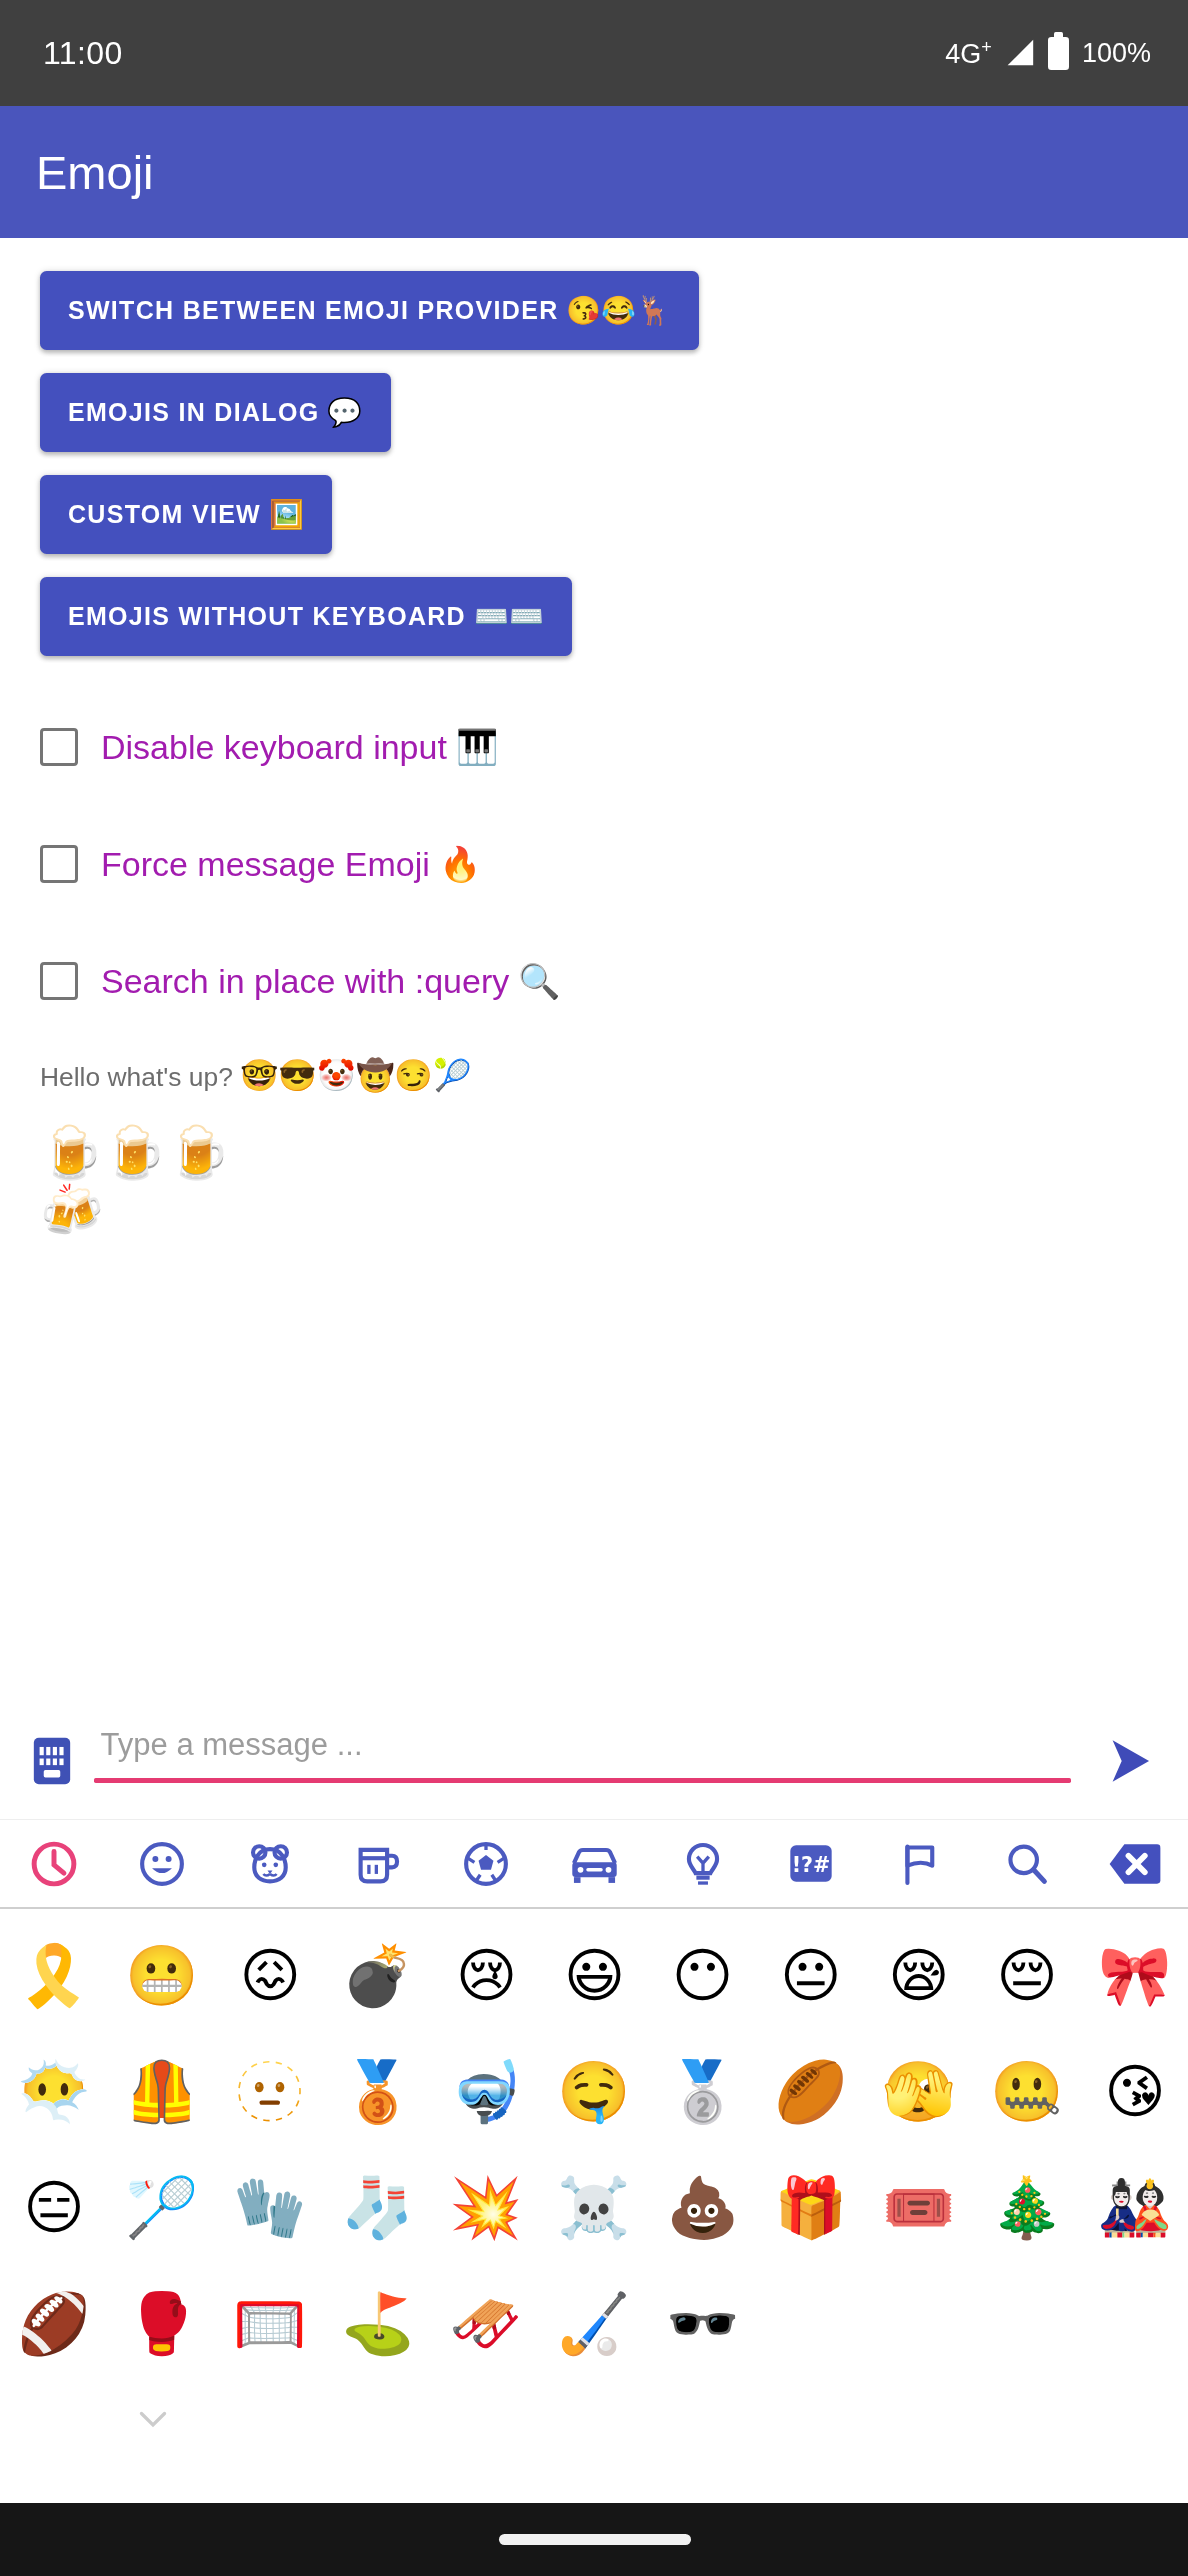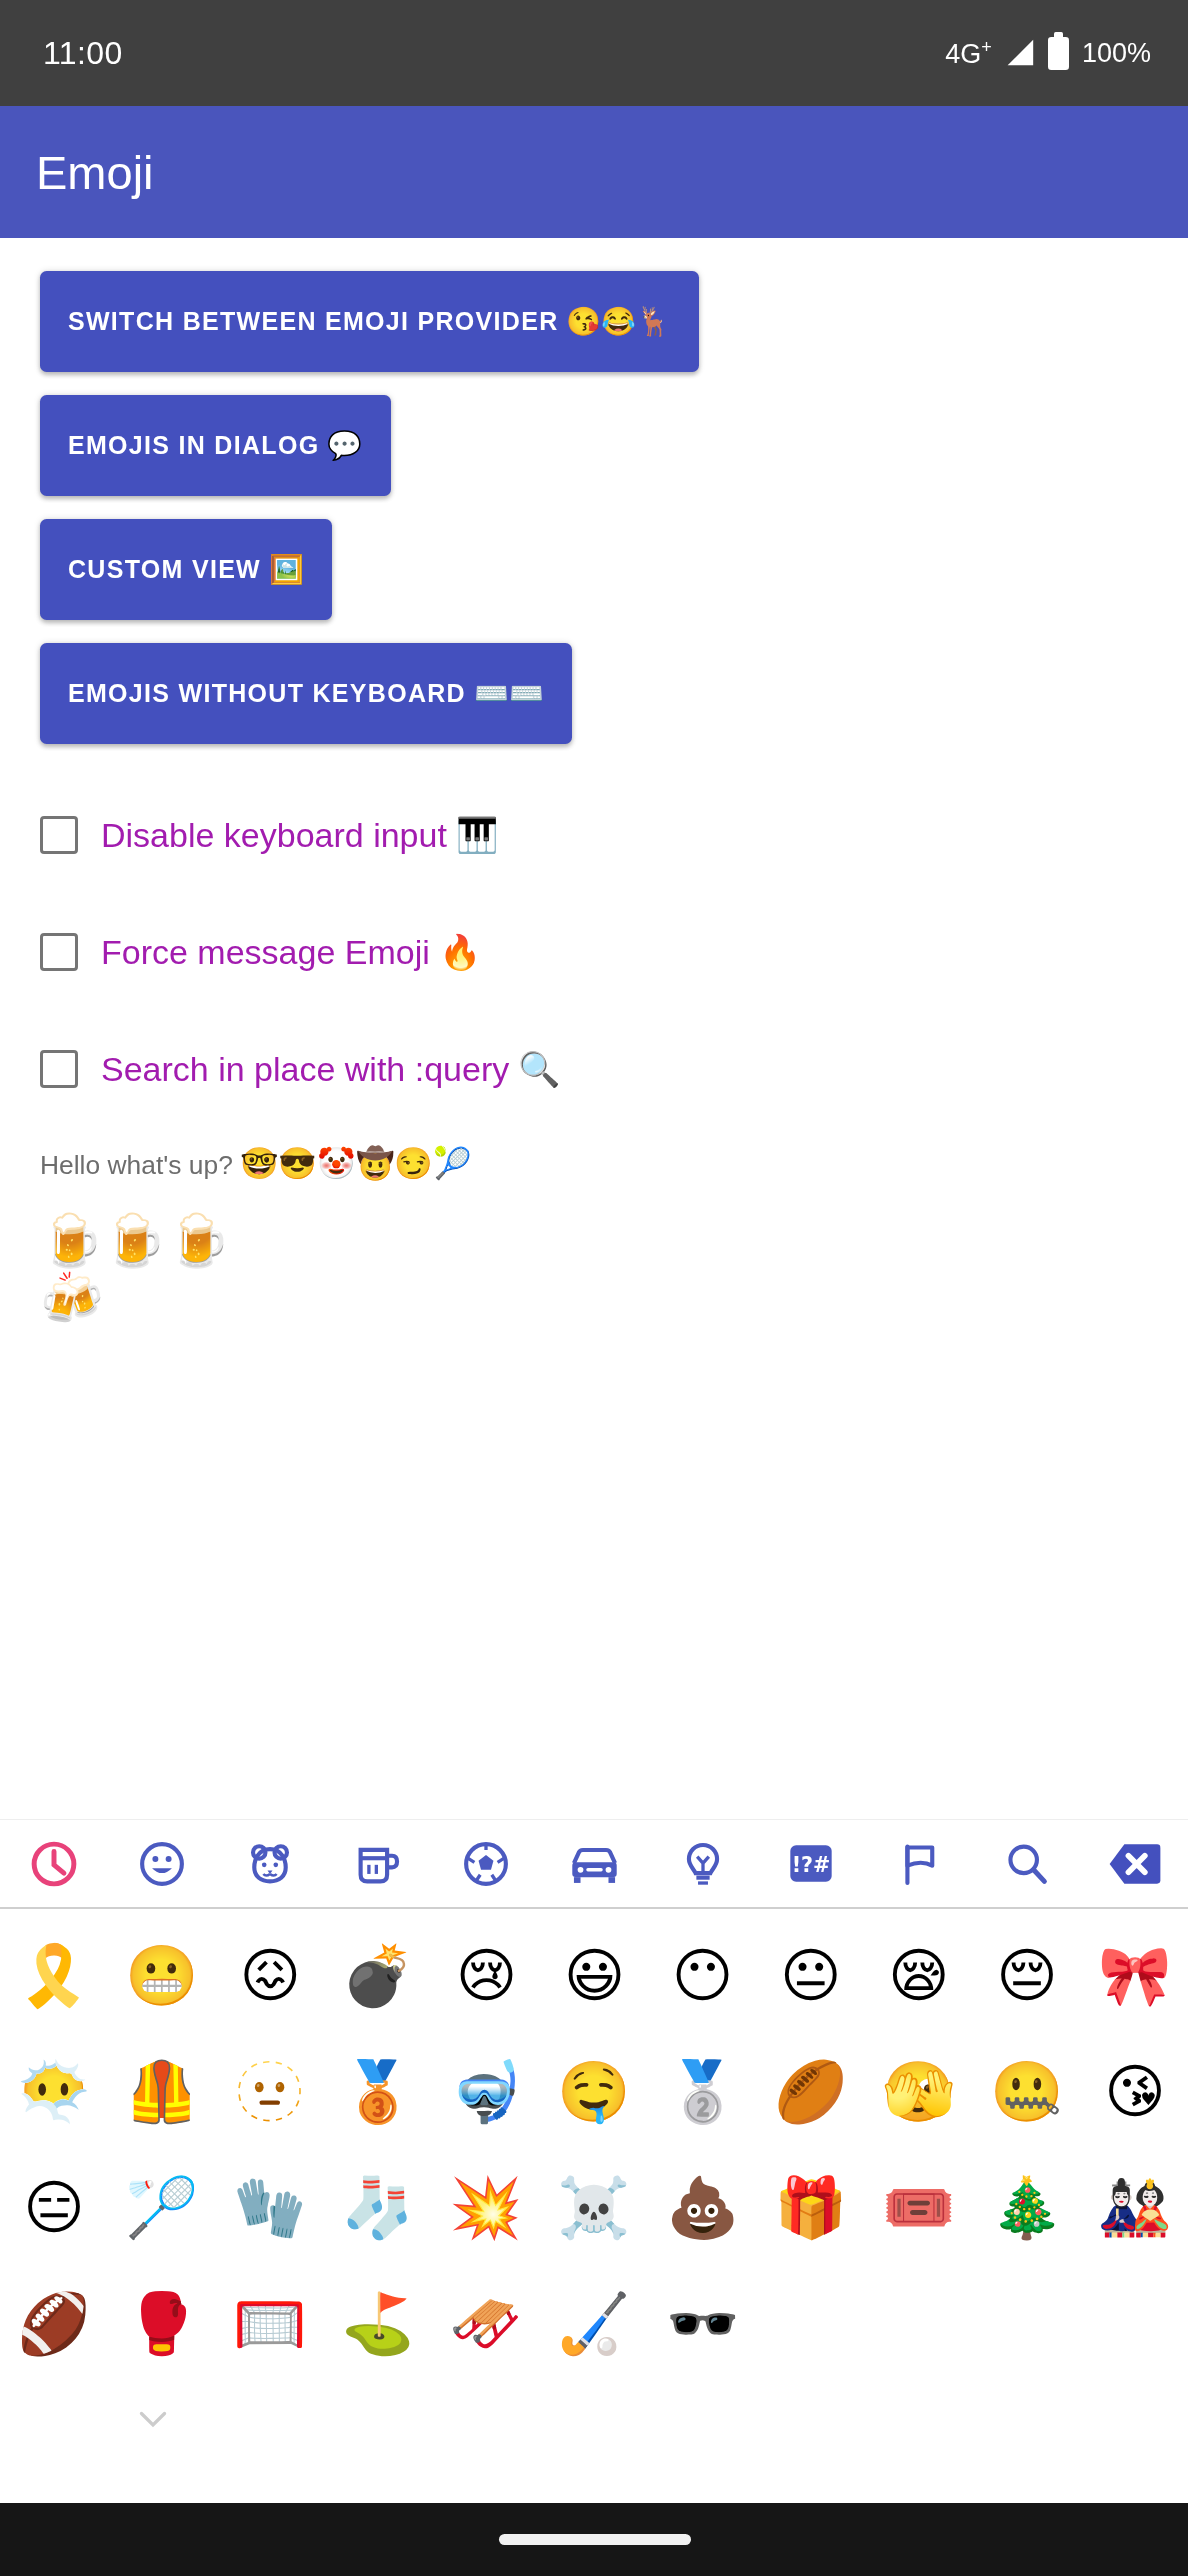--- a/index.html
+++ b/index.html
@@ -65,21 +65,21 @@
 
   .btn-row { padding: 0 40px; margin-bottom: 23px; }
   .mat-button {
     display: inline-flex;
     align-items: center;
     background: #4450BE;
     color: #ffffff;
     border: none;
     border-radius: 6.6px;
     padding: 0 28px;
-    height: 101px;
+    height: 79px;
     font-family: "Liberation Sans", sans-serif;
     font-size: 25px;
     font-weight: bold;
     letter-spacing: 1.3px;
     text-transform: uppercase;
     box-shadow: 0 2.5px 4.1px rgba(0,0,0,0.22), 0 0.8px 7.4px rgba(0,0,0,0.12);
     cursor: pointer;
     white-space: nowrap;
   }
   .mat-button .emo { font-size: 28px; margin-left: 8.3px; letter-spacing: 0; text-transform: none; }
@@ -287,20 +287,45 @@
 
     <div class="sample-line">
       <span>Hello what's up? </span><span class="emo">🤓😎🤡🤠😏🎾</span>
     </div>
 
     <div class="spacer-2"></div>
 
     <div class="emoji-big">🍺🍺🍺</div>
     <div class="emoji-big">🍻</div>
 
+    <div class="input-bar">
+      <svg class="kb-icon" viewBox="0 0 46 58">
+        <rect x="1" y="1" width="44" height="56" rx="6" fill="#3F51B5"></rect>
+        <g fill="#ffffff">
+          <rect x="8" y="12" width="5" height="10"></rect>
+          <rect x="16" y="12" width="5" height="10"></rect>
+          <rect x="24" y="12" width="5" height="10"></rect>
+          <rect x="32" y="12" width="5" height="10"></rect>
+          <rect x="8" y="26" width="5" height="8"></rect>
+          <rect x="16" y="26" width="5" height="8"></rect>
+          <rect x="24" y="26" width="5" height="8"></rect>
+          <rect x="32" y="26" width="5" height="8"></rect>
+          <rect x="13" y="40" width="20" height="9" rx="2"></rect>
+        </g>
+      </svg>
+      <div class="msg-wrap">
+        <input class="msg-input" type="text" placeholder="Type a message ..." value="" style="">
+        <div class="msg-underline"></div>
+      </div>
+      <button class="send-btn">
+        <svg viewBox="0 0 70 70" width="58" height="58">
+          <path d="M14 10 L58 35 L14 60 L25 35 Z" fill="#3F4BB8"></path>
+        </svg>
+      </button>
+    </div>
   </div>
 
   <div class="emoji-panel">
 
     <div class="cat-bar">
 
       <button class="cat-tab">
         <svg width="48" height="48" viewBox="0 0 58 58">
           <circle cx="29" cy="29" r="24" fill="none" stroke="#E8427A" stroke-width="6"></circle>
           <path d="M29 14 L29 30 L41 40" fill="none" stroke="#E8427A" stroke-width="6" stroke-linecap="round"></path>

